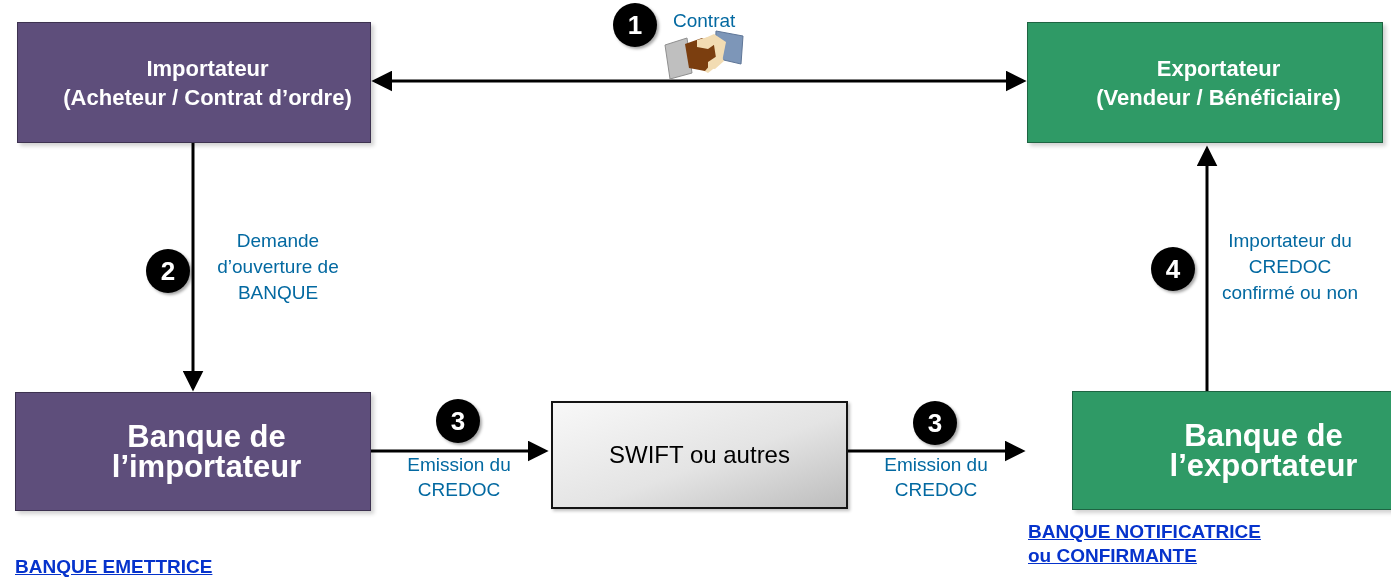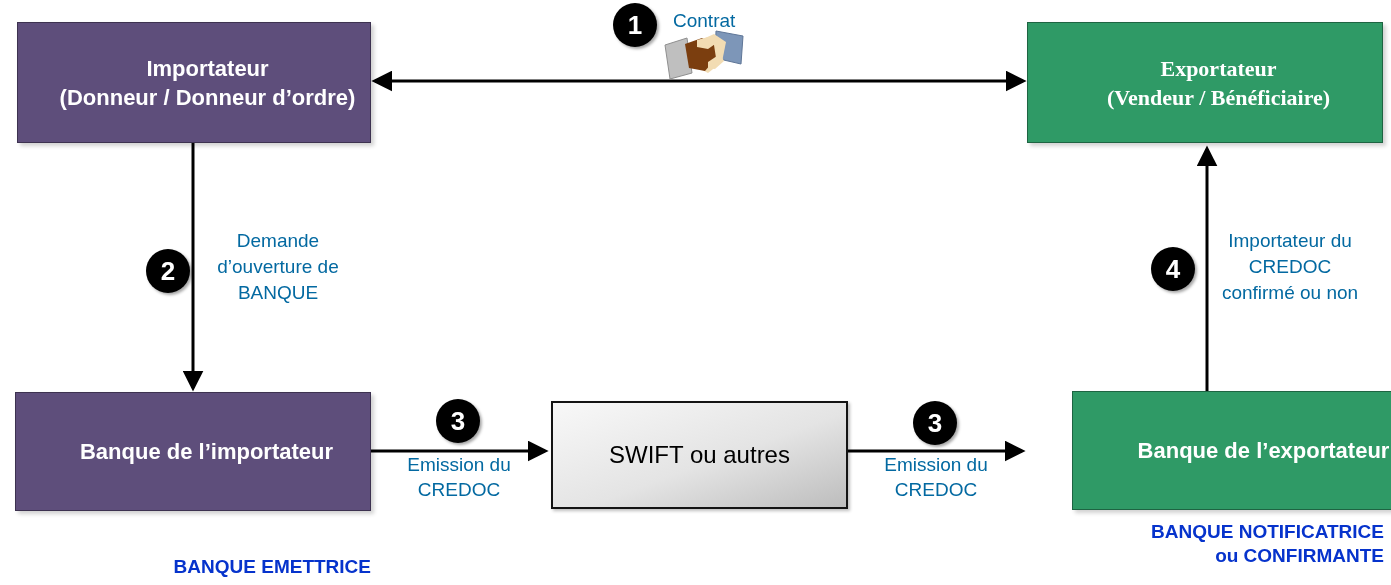--- a/index.html
+++ b/index.html
@@ -21,23 +21,23 @@
     text-align: center;
     color: #ffffff;
     font-weight: bold;
     border: 1px solid rgba(0,0,0,0.35);
     box-shadow: 3px 3px 4px rgba(0,0,0,0.18);
     padding-left: 27px;
   }
   .node.purple { background: linear-gradient(var(--purple), var(--purple)); }
   .node.green  { background: linear-gradient(var(--green), var(--green)); }
   .node .title-2line { font-size: 22px; line-height: 29px; }
-  .node .title-1line { font-size: 22px; line-height: 30px; }
+  .node .title-1line { font-size: 31px; line-height: 30px; }
   #importer      { left: 17px;   top: 22px;  width: 354px; height: 121px; }
-  #exporter      { left: 1027px; top: 22px;  width: 356px; height: 121px; font-family: Liberation Serif, serif; }
+  #exporter      { left: 1027px; top: 22px;  width: 356px; height: 121px; }
   #importer-bank { left: 15px;   top: 392px; width: 356px; height: 119px; }
   #exporter-bank { left: 1028px; top: 391px; width: 356px; height: 119px; margin-left: 44px; }
   #swift {
     position: absolute;
     left: 551px; top: 401px; width: 297px; height: 108px;
     box-sizing: border-box;
     display: flex; align-items: center; justify-content: center;
     background: linear-gradient(160deg, #f8f8f8 0%, #e4e4e4 55%, #bdbdbd 100%);
     border: 2px solid #141414;
     box-shadow: 2px 2px 3px rgba(0,0,0,0.25);
@@ -74,22 +74,23 @@
   #request-label  { left: 198px; top: 228px; width: 160px; }
   #notify-label   { left: 1210px; top: 228px; width: 160px; }
   #emission-left-label  { left: 392px; top: 452px; width: 134px; line-height: 25px; }
   #emission-right-label { left: 869px; top: 452px; width: 134px; line-height: 25px; }
   .role-label {
     position: absolute;
     color: var(--role_blue);
     font-weight: bold;
     font-size: 19px;
     line-height: 24px;
-    text-align: right;
+    text-align: left;
     white-space: pre-line;
+    text-decoration: underline;
   }
   #role-left  { left: 15px;   top: 555px; width: 356px; }
   #role-right { left: 1028px; top: 520px; width: 356px; }
   #handshake { position: absolute; left: 664px; top: 28px; }
 </style>
 </head>
 <body>
 
 <div id="canvas">
 
@@ -101,21 +102,21 @@
     </defs>
     <line x1="375" y1="81" x2="1023" y2="81" stroke="#000" stroke-width="3" marker-start="url(#ah)" marker-end="url(#ah)"></line>
     <line x1="193" y1="143" x2="193" y2="388" stroke="#000" stroke-width="3" marker-end="url(#ah)"></line>
     <line x1="371" y1="451" x2="545" y2="451" stroke="#000" stroke-width="3" marker-end="url(#ah)"></line>
     <line x1="848" y1="451" x2="1022" y2="451" stroke="#000" stroke-width="3" marker-end="url(#ah)"></line>
     <line x1="1207" y1="391" x2="1207" y2="149" stroke="#000" stroke-width="3" marker-end="url(#ah)"></line>
   </svg>
 
   <div id="importer" class="node purple">
     <div class="title-2line">Importateur</div>
-    <div class="title-2line">(Donneur / Donneur d’ordre)</div>
+    <div class="title-2line">(Acheteur / Contrat d’ordre)</div>
   </div>
 
   <div id="exporter" class="node green">
     <div class="title-2line">Exportateur</div>
     <div class="title-2line">(Vendeur / Bénéficiaire)</div>
   </div>
 
   <div id="importer-bank" class="node purple">
     <div class="title-1line">Banque de l’importateur</div>
   </div>

